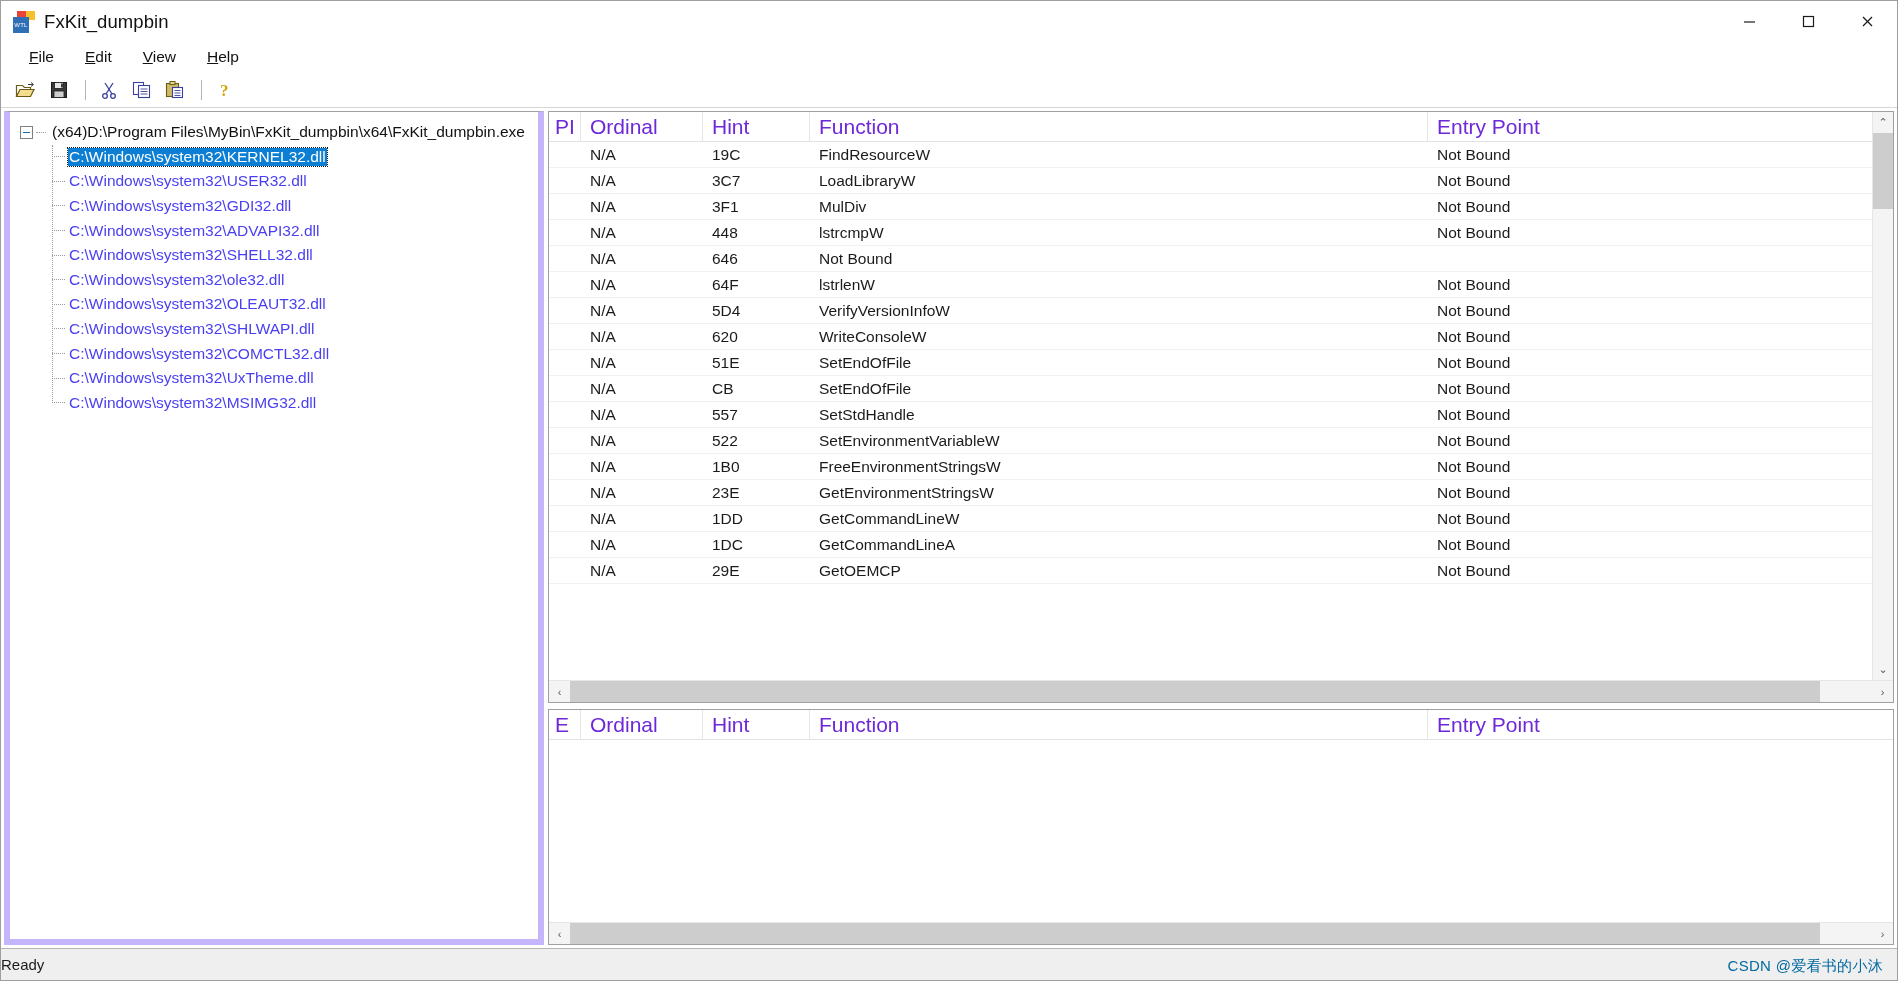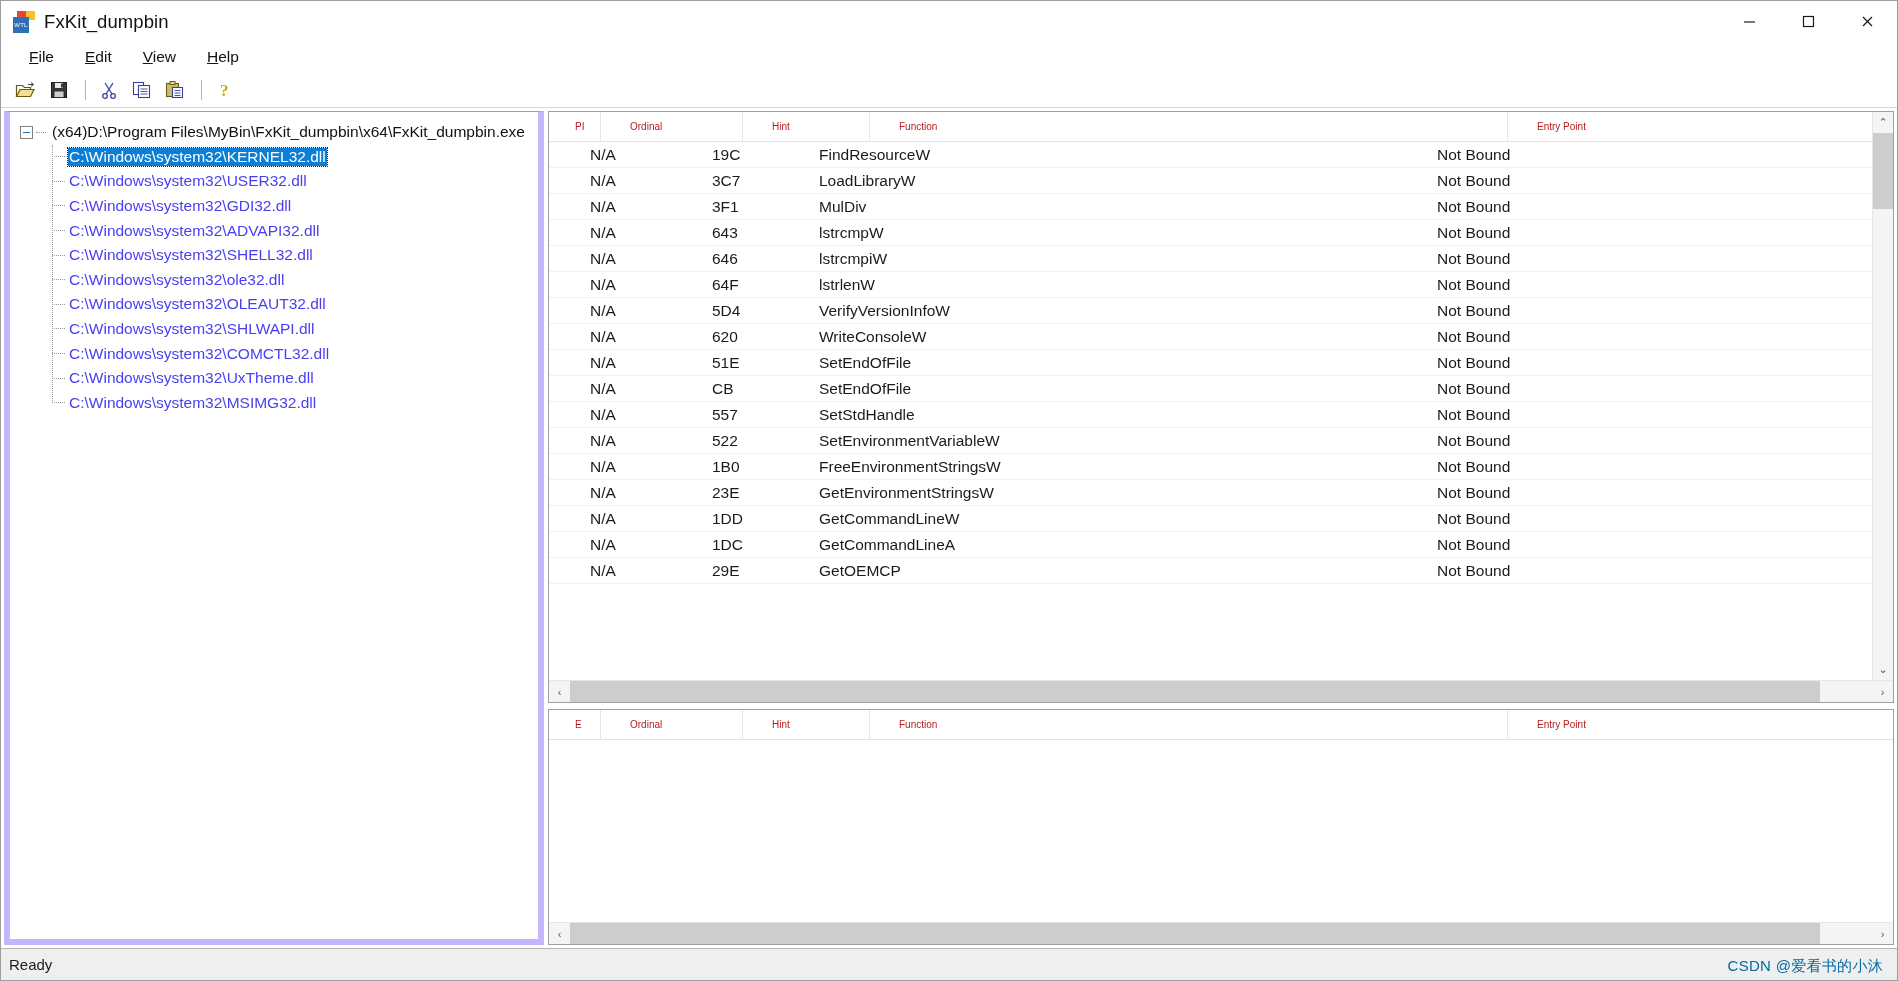--- a/index.html
+++ b/index.html
@@ -198,30 +198,29 @@
   .list-main { flex: 1 1 auto; display: flex; flex-direction: column; min-width: 0; overflow: hidden; }
 
   .hdr-row {
     display: flex;
     height: 30px; min-height: 30px;
     background: #ffffff;
     border-bottom: 1px solid #e2e2e2;
     align-items: center;
   }
   .hdr-cell {
-    font-size: 10px;
-    color: #b91c1c;
+    font-size: 21px;
+    color: #6d28d9;
     padding-left: 9px;
     border-right: 1px solid #e6e6e6;
     height: 30px;
     line-height: 30px;
     overflow: hidden;
     white-space: nowrap;
     flex: 0 0 auto;
-    margin-left: 20px;
   }
   .hdr-cell:last-child { border-right: none; }
 
   .c-pi   { width: 32px; padding-left: 6px; }
   .c-ord  { width: 122px; }
   .c-hint { width: 107px; }
   .c-func { width: 618px; }
   .c-ep   { width: 240px; border-right:none; }
   .spacer-col { flex: 1 1 auto; border-right: none; }
 
@@ -278,21 +277,20 @@
     height: 22px; width: 96%;
     background: #cdcdcd;
   }
 
   
   .statusbar {
     height: 32px; min-height: 32px;
     background: #efefef;
     border-top: 1px solid #b6b6b6;
     display: flex; align-items: center;
-    padding-left: 8px;
     font-size: 15px;
     color: #1b1b1b;
     position: relative;
   }
   .watermark {
     position: absolute;
     right: 14px;
     bottom: 4px;
     font-size: 15px;
     color: #0369a1;
@@ -484,30 +482,29 @@
                   <div class="data-cell c-pi"></div>
                   <div class="data-cell c-ord">N/A</div>
                   <div class="data-cell c-hint">3F1</div>
                   <div class="data-cell c-func">MulDiv</div>
                   <div class="data-cell c-ep">Not Bound</div>
                   <div class="data-cell spacer-col"></div>
                 </div>
                 <div class="data-row">
                   <div class="data-cell c-pi"></div>
                   <div class="data-cell c-ord">N/A</div>
-                  <div class="data-cell c-hint">643</div>
+                  <div class="data-cell c-hint">448</div>
                   <div class="data-cell c-func">lstrcmpW</div>
                   <div class="data-cell c-ep">Not Bound</div>
                   <div class="data-cell spacer-col"></div>
                 </div>
                 <div class="data-row">
                   <div class="data-cell c-pi"></div>
                   <div class="data-cell c-ord">N/A</div>
                   <div class="data-cell c-hint">646</div>
-                  <div class="data-cell c-func">lstrcmpiW</div>
                   <div class="data-cell c-ep">Not Bound</div>
                   <div class="data-cell spacer-col"></div>
                 </div>
                 <div class="data-row">
                   <div class="data-cell c-pi"></div>
                   <div class="data-cell c-ord">N/A</div>
                   <div class="data-cell c-hint">64F</div>
                   <div class="data-cell c-func">lstrlenW</div>
                   <div class="data-cell c-ep">Not Bound</div>
                   <div class="data-cell spacer-col"></div>

